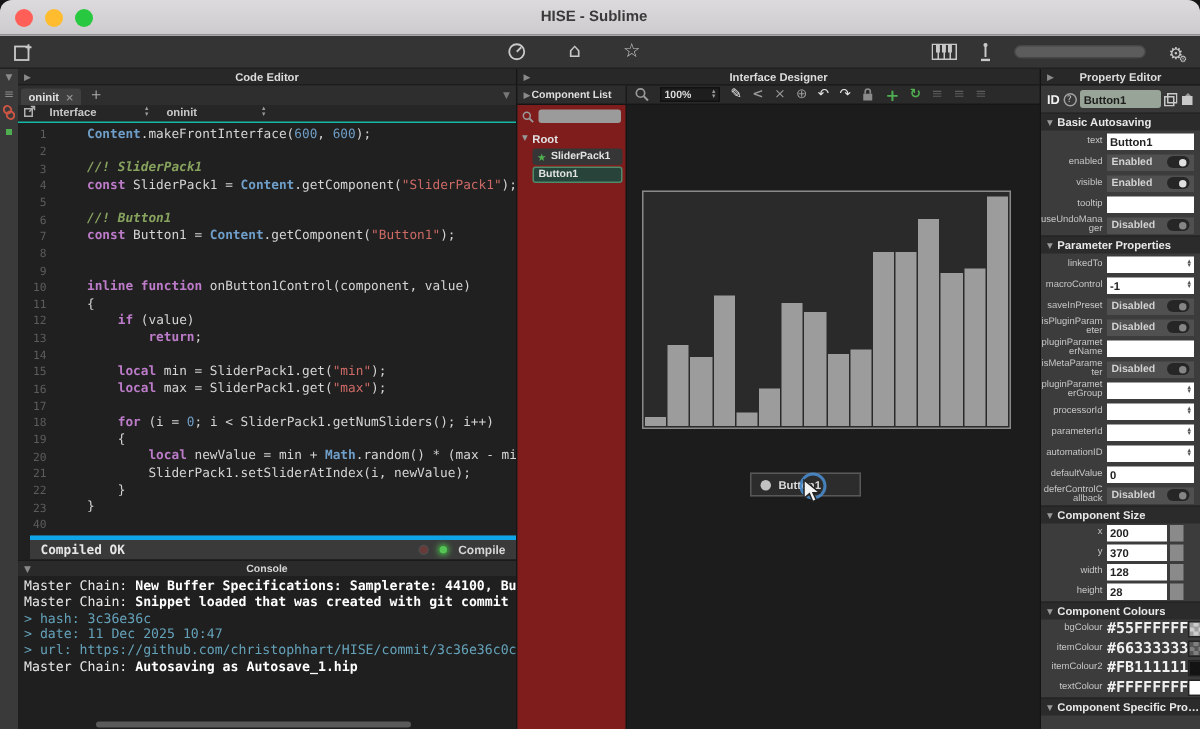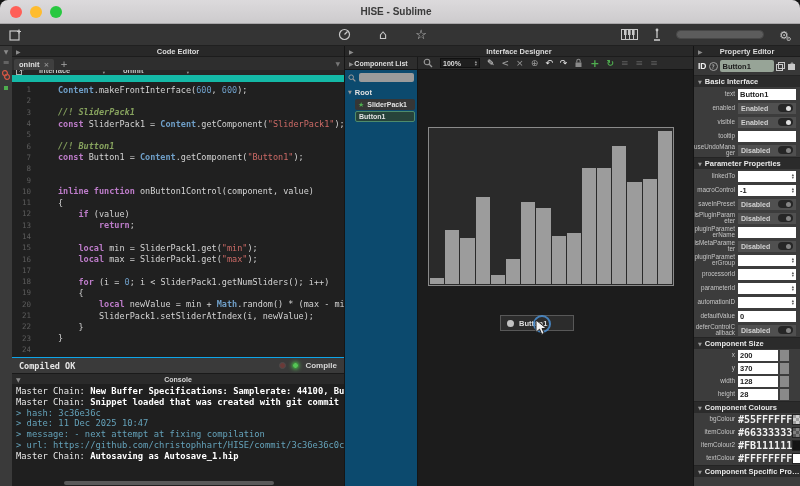--- a/index.html
+++ b/index.html
@@ -33,38 +33,38 @@
 .ph-arrow{position:absolute;left:4px;font-size:6px;color:#8a8a8a;}
 
 
 .tabbar{height:13px;flex:none;background:#2e2e2e;display:flex;align-items:flex-end;padding-left:2px;position:relative;}
 .tab{height:11px;background:#3f3f3f;border-radius:2px 2px 0 0;display:flex;align-items:center;gap:4px;padding:0 5px;font-size:7.5px;font-weight:bold;color:#e0e0e0;}
 .tab-close{color:#909090;font-size:7px;}
 .tab-add{color:#aaaaaa;font-size:9px;margin-left:6px;margin-bottom:1px;}
 .tab-filter{position:absolute;right:4px;bottom:3px;color:#777;font-size:6px;}
 
 
-.breadcrumb{height:12px;flex:none;background:#262626;display:flex;align-items:flex-end;gap:12px;padding-left:4px;border-bottom:7px solid #14b8a6;}
+.breadcrumb{height:12px;flex:none;background:#262626;display:flex;align-items:flex-start;gap:6px;padding-left:4px;border-bottom:1px solid #14b8a6;}
 .combo{display:flex;align-items:center;justify-content:space-between;width:72px;font-size:7.5px;font-weight:bold;color:#c8c8c8;padding:0 3px;}
 .spins{display:flex;flex-direction:column;line-height:3.5px;font-size:4.5px;color:#9a9a9a;}
 
 
 .codearea{flex:1;min-height:0;overflow:hidden;background:#202020;padding-top:2px;}
 .cline{display:flex;height:11.3px;align-items:center;}
 .lnum{width:26px;flex:none;text-align:right;padding-right:7px;font-family:"DejaVu Sans Mono",monospace;font-size:7.5px;color:#5c5c5c;}
 .ltext{font-family:"DejaVu Sans Mono",monospace;font-size:8.5px;white-space:pre;color:#d4d4d4;margin-left:20px;}
 .tk-pl{color:#d4d4d4;}
 .tk-kw{color:#bd7cc9;font-weight:bold;}
 .tk-cls{color:#6f9fc8;font-weight:bold;}
 .tk-num{color:#6f9fc8;}
 .tk-str{color:#cc6a66;}
 .tk-cmt{color:#87a35e;font-weight:bold;font-style:italic;}
 
 
-.compilebar{height:16px;flex:none;background:#3a3a3a;display:flex;align-items:center;gap:6px;padding:0 7px;border-top:1px solid #0ea5e9;}
+.compilebar{height:16px;flex:none;background:#3a3a3a;display:flex;align-items:center;gap:6px;padding:0 7px;border-top:3px solid #0ea5e9;margin-left:8px;}
 .cstatus{flex:1;font-family:"DejaVu Sans Mono",monospace;font-size:8.5px;font-weight:bold;color:#e6e6e6;}
 .led{width:7px;height:7px;border-radius:50%;}
 .led-red{background:#6a3a38;border:1px solid #4c4c4c;}
 .led-green{background:#55c455;box-shadow:0 0 4px #55c455;border:1px solid #3a7a3a;}
 .compilebtn{font-size:8px;font-weight:bold;color:#d6d6d6;}
 
 
 .consolehdr{height:11px;flex:none;background:#2a2a2a;display:flex;align-items:center;justify-content:center;position:relative;font-size:7px;font-weight:bold;color:#d6d6d6;border-top:1px solid #1a1a1a;}
 .consolebody{flex:none;height:96px;background:#1f1f1f;overflow:hidden;padding:2px 0 0 4px;}
 .conline{height:10.8px;font-family:"DejaVu Sans Mono",monospace;font-size:8.8px;white-space:nowrap;}
@@ -76,21 +76,21 @@
 
 
 .midcol{width:349px;flex:none;display:flex;flex-direction:column;background:#1c1c1c;border-right:1px solid #141414;}
 .midsub{height:13px;flex:none;display:flex;border-bottom:1px solid #151515;}
 .clhdr{width:73px;flex:none;background:#2d2d2d;display:flex;align-items:center;justify-content:center;position:relative;font-size:7px;font-weight:bold;color:#dedede;border-right:1px solid #1a1a1a;}
 .idtb{flex:1;background:#2a2a2a;display:flex;align-items:center;gap:7px;padding-left:5px;overflow:hidden;}
 .zoombox{width:40px;height:10px;background:#1e1e1e;border:1px solid #111;display:flex;align-items:center;justify-content:space-between;padding:0 2px;font-size:7px;font-weight:bold;color:#dcdcdc;}
 .ti{font-size:9px;line-height:9px;}
 .ti-bright{color:#e8e8e8;}.ti-mid{color:#9a9a9a;}.ti-dim{color:#5c5c5c;}.ti-green{color:#4fae4f;font-weight:bold;}
 .midbody{flex:1;display:flex;min-height:0;}
-.complist{width:73px;flex:none;background:#0c4a6e;border-right:1px solid #151515;padding-top:3px;}
+.complist{width:73px;flex:none;background:#7f1d1d;border-right:1px solid #151515;padding-top:3px;}
 .searchrow{display:flex;align-items:center;gap:3px;padding:0 3px 4px 3px;}
 .searchfield{flex:1;height:9px;background:#9b9b9b;border-radius:2px;}
 .rootrow{display:flex;align-items:center;gap:3px;padding-left:3px;height:12px;font-size:7.5px;font-weight:bold;color:#e2e2e2;}
 .rootrow .arr{font-size:5px;color:#999;}
 .tree-row{margin:1px 2px 1px 10px;height:11px;background:#363636;border-radius:2px;display:flex;align-items:center;gap:3px;padding:0 3px;font-size:7px;font-weight:bold;color:#e2e2e2;}
 .tree-row.sel{background:#27433a;border:1px solid #4e8b6c;}
 .tree-ico{color:#4fae4f;font-size:7px;}
 .canvas{flex:1;position:relative;background:#1c1c1c;overflow:hidden;}
 .sliderpack{position:absolute;left:10px;top:57px;width:246px;height:159px;border:1px solid #8a8a8a;background:#2a2a2a;display:flex;align-items:flex-end;gap:1px;padding:1px;}
 .spbar{flex:1;background:#9c9c9c;}
@@ -323,40 +323,39 @@
           </div>
           <div class="cline">
             <span class="lnum">22</span>
             <span class="ltext"><span class="tk-pl">    }</span></span>
           </div>
           <div class="cline">
             <span class="lnum">23</span>
             <span class="ltext"><span class="tk-pl">}</span></span>
           </div>
           <div class="cline">
-            <span class="lnum">24</span>
+            <span class="lnum">40</span>
             <span class="ltext"></span>
           </div>
         </div>
       <div class="compilebar">
         <span class="cstatus">Compiled OK</span>
         <span class="led led-red"></span>
         <span class="led led-green"></span>
         <span class="compilebtn">Compile</span>
       </div>
       <div class="consolehdr">
         <span class="ph-arrow icon">▼</span>
         <span>Console</span>
       </div>
       <div class="consolebody" id="console-lines">
           <div class="conline"><span class="cp-pl">Master Chain: </span><span class="cp-b">New Buffer Specifications: Samplerate: 44100, Buffersi</span></div>
           <div class="conline"><span class="cp-pl">Master Chain: </span><span class="cp-b">Snippet loaded that was created with git commit</span></div>
           <div class="conline"><span class="cp-link">&gt; hash: 3c36e36c</span></div>
           <div class="conline"><span class="cp-link">&gt; date: 11 Dec 2025 10:47</span></div>
-          <div class="conline"><span class="cp-link">&gt; message: - next attempt at fixing compilation</span></div>
           <div class="conline"><span class="cp-link">&gt; url: https://github.com/christophhart/HISE/commit/3c36e36c0c27adf9</span></div>
           <div class="conline"><span class="cp-pl">Master Chain: </span><span class="cp-b">Autosaving as Autosave_1.hip</span></div>
         </div>
       <div class="hscroll">
           <div class="hthumb"></div>
         </div>
     </div>
 
     <div class="midcol">
       <div class="panelhdr">
@@ -477,21 +476,21 @@
         <span>
           <svg width="9" height="9" viewBox="0 0 9 9">
               <rect x="1" y="2" width="7" height="6" fill="#c9c9c9"></rect>
               <path d="M3 2 L5 0 L7 2" fill="#9a9a9a"></path>
             </svg>
         </span>
       </div>
       <div id="prop-sections">
           <div class="psec">
             <span class="arr icon">▼</span>
-            <span class="t">Basic Interface</span>
+            <span class="t">Basic Autosaving</span>
           </div>
           <div class="prow">
             <span class="plabel">text</span>
             <div class="pctrl">
               <div class="pinput">Button1</div>
             </div>
           </div>
           <div class="prow">
             <span class="plabel">enabled</span>
             <div class="pctrl">

